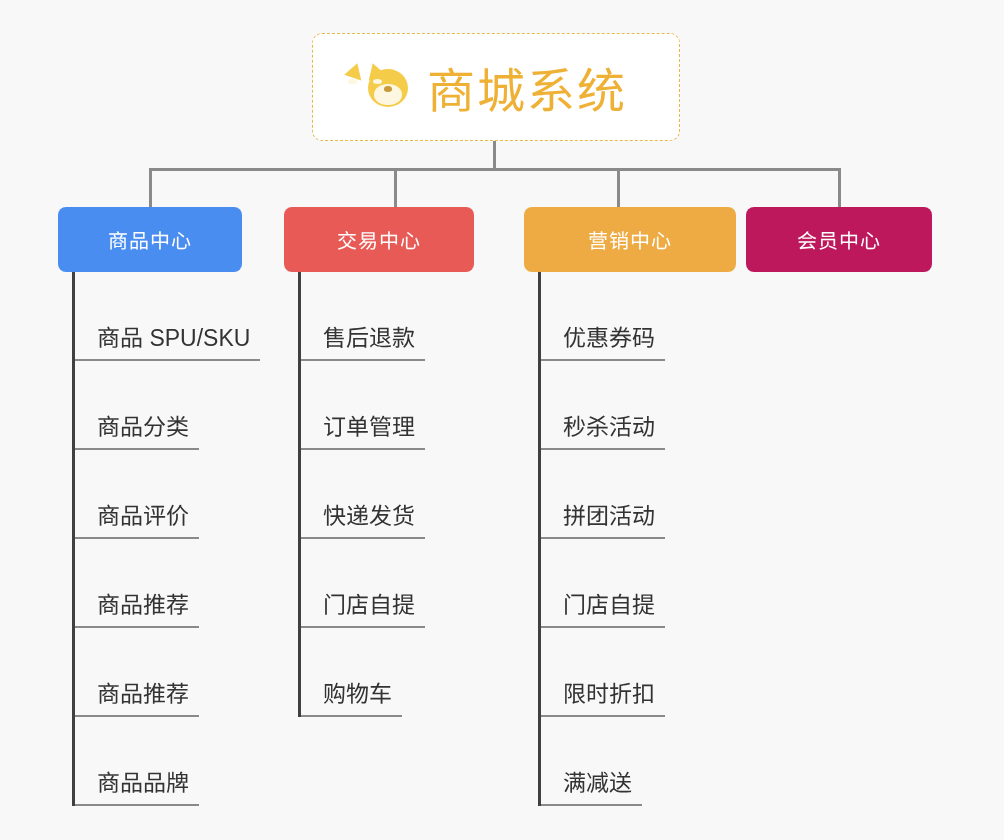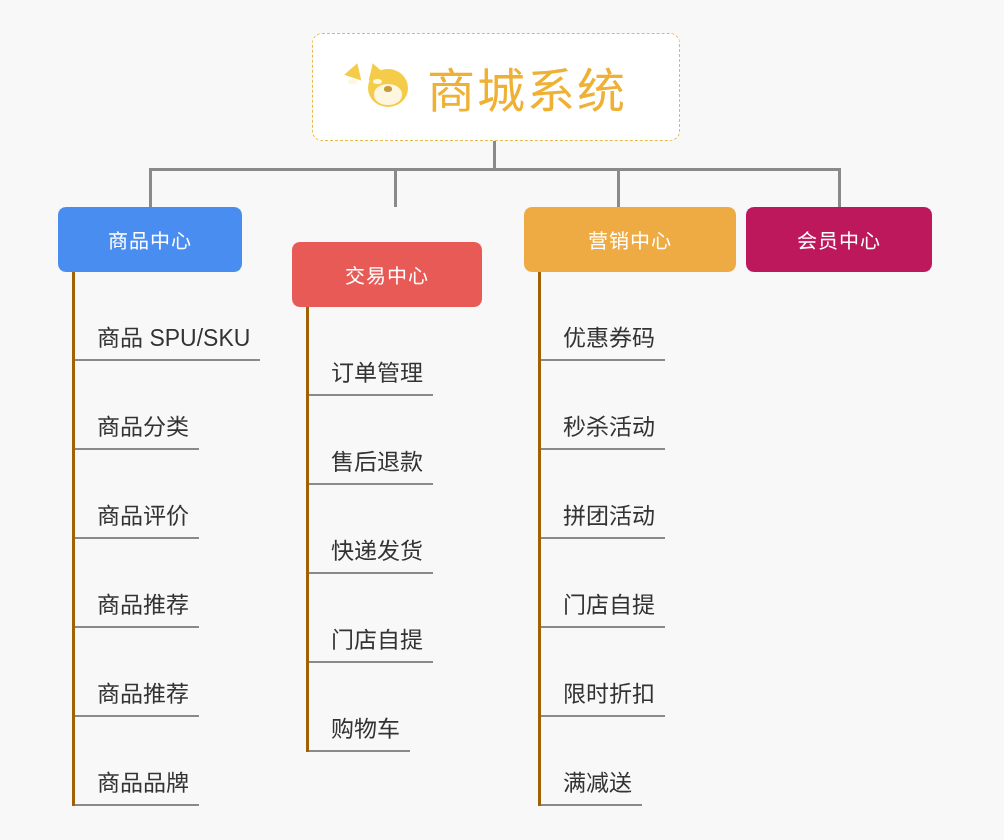--- a/index.html
+++ b/index.html
@@ -136,21 +136,21 @@
     align-items: center;
     justify-content: center;
     color: #ffffff;
     font-size: 20px;
     letter-spacing: 1px;
     box-sizing: border-box;
   }
   .branch-body {
     position: relative;
     margin-left: 14px;
-    border-left: 3px solid #a16207;
+    border-left: 3px solid #404040;
     padding-top: 0;
   }
   .leaf {
     position: relative;
     height: 89px;
     box-sizing: border-box;
     display: flex;
     align-items: flex-end;
   }
   .leaf-label {
@@ -211,30 +211,30 @@
             <span class="leaf-label">商品推荐</span>
           </div>
           <div class="leaf">
             <span class="leaf-label">商品推荐</span>
           </div>
           <div class="leaf">
             <span class="leaf-label">商品品牌</span>
           </div>
         </div>
       </div>
-      <div class="column" style="left: 292px; width: 190px; margin-top: 35px;">
+      <div class="column" style="left: 284px; width: 190px;">
         <div class="cat-header" style="background: rgb(231, 90, 85); width: 190px;">
           <span>交易中心</span>
         </div>
         <div class="branch-body">
           <div class="leaf">
+            <span class="leaf-label">售后退款</span>
+          </div>
+          <div class="leaf">
             <span class="leaf-label">订单管理</span>
-          </div>
-          <div class="leaf">
-            <span class="leaf-label">售后退款</span>
           </div>
           <div class="leaf">
             <span class="leaf-label">快递发货</span>
           </div>
           <div class="leaf">
             <span class="leaf-label">门店自提</span>
           </div>
           <div class="leaf">
             <span class="leaf-label">购物车</span>
           </div>

